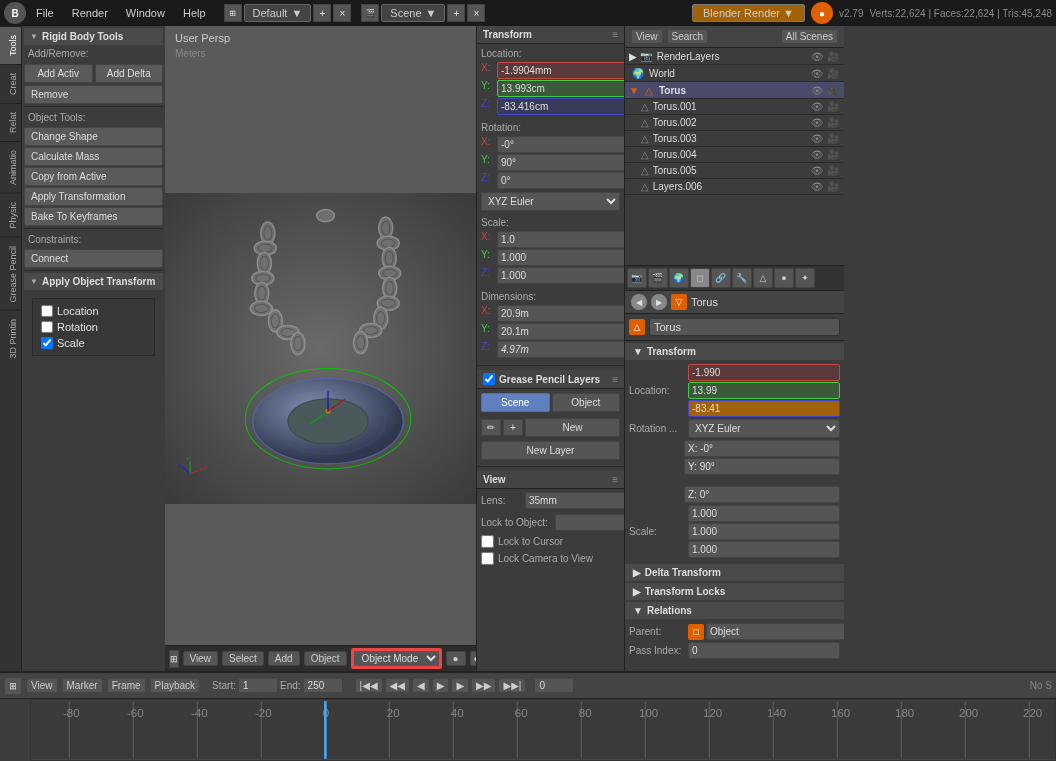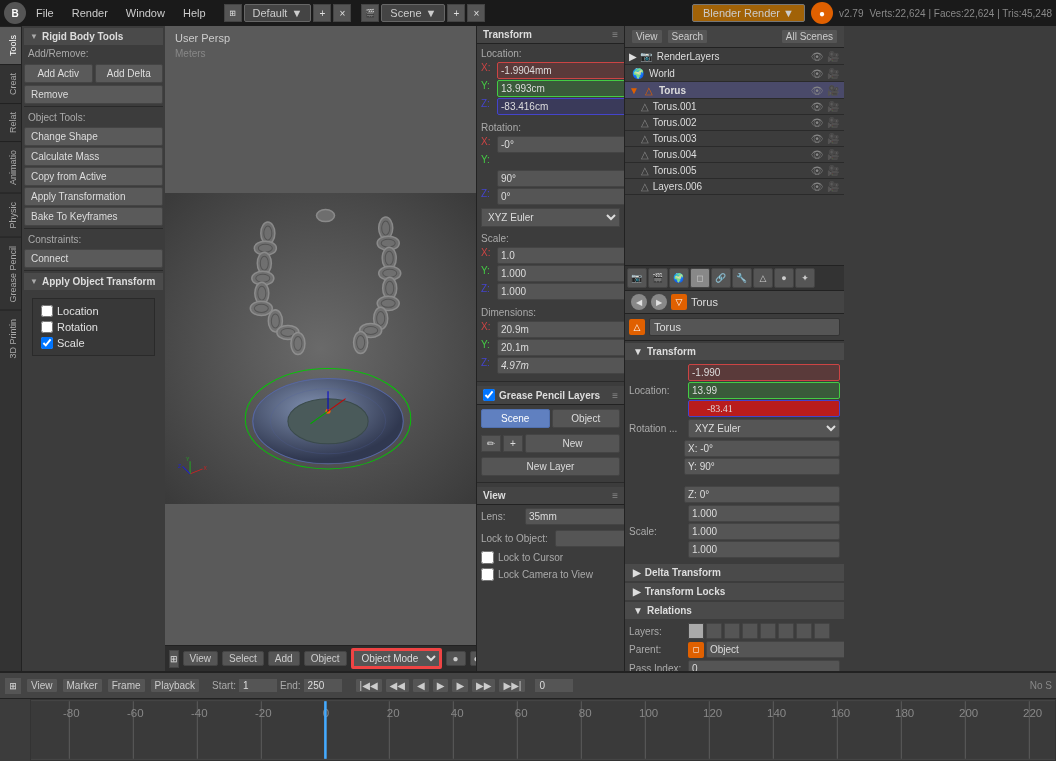--- a/index.html
+++ b/index.html
@@ -584,21 +584,21 @@
 
       <div style="padding:2px 4px;">
         <div style="color:#aaa;font-size:10px;padding:2px 0;">Rotation:</div>
         <div style="display:flex;gap:2px;margin:1px 0;">
           <span style="color:#c44;font-size:10px;min-width:14px;">X:</span>
           <input style="flex: 1 1 0%; background: rgb(85, 85, 85); border: 1px solid rgb(68, 68, 68); color: rgb(221, 221, 221); padding: 2px 3px; font-size: 10px; border-radius: 2px;" value="-0°">
 
         </div>
         <div style="display:flex;gap:2px;margin:1px 0;">
           <span style="color:#4c4;font-size:10px;min-width:14px;">Y:</span>
-          <input style="flex: 1 1 0%; background: rgb(85, 85, 85); border: 1px solid rgb(68, 68, 68); color: rgb(221, 221, 221); padding: 2px 3px; font-size: 10px; border-radius: 2px; margin-top: 16px;" value="90°">
+          <input style="flex: 1 1 0%; background: rgb(85, 85, 85); border: 1px solid rgb(68, 68, 68); color: rgb(221, 221, 221); padding: 2px 3px; font-size: 10px; border-radius: 2px;" value="90°">
 
         </div>
         <div style="display:flex;gap:2px;margin:1px 0;">
           <span style="color:#44c;font-size:10px;min-width:14px;">Z:</span>
           <input style="flex: 1 1 0%; background: rgb(85, 85, 85); border: 1px solid rgb(68, 68, 68); color: rgb(221, 221, 221); padding: 2px 3px; font-size: 10px; border-radius: 2px;" value="0°">
 
         </div>
         <select style="width:calc(100%);background:#555;border:1px solid #444;color:#ddd;padding:2px;font-size:10px;margin-top:2px;">
           <option>XYZ Euler</option>
         </select>
@@ -789,21 +789,21 @@
         <div class="prop-section-header">
           <span>▼</span>
           <span>Transform</span>
         </div>
         <div style="padding:2px 4px;">
           <div style="display:flex;align-items:center;gap:4px;margin:2px 0;">
             <span style="color:#aaa;font-size:10px;min-width:55px;">Location:</span>
             <div style="display:flex;flex-direction:column;flex:1;gap:1px;">
               <input style="background: rgb(90, 58, 58); border: 1px solid rgb(204, 68, 68); color: rgb(221, 221, 221); padding: 2px 3px; font-size: 10px; border-radius: 2px; width: 100%;" value="-1.990">
               <input style="background: rgb(58, 90, 58); border: 1px solid rgb(68, 204, 68); color: rgb(221, 221, 221); padding: 2px 3px; font-size: 10px; border-radius: 2px; width: 100%;" value="13.99">
-              <input style="background: #b91c1c; border: 1px solid rgb(68, 68, 204); color: rgb(221, 221, 221); padding: 2px 18px; font-size: 10px; border-radius: 2px; width: 100%; font-family: Liberation Serif, serif;" value="-83.41">
+              <input style="background: #a16207; border: 1px solid rgb(68, 68, 204); color: rgb(221, 221, 221); padding: 2px 3px; font-size: 10px; border-radius: 2px; width: 100%;" value="-83.41">
             </div>
           </div>
           <div style="display:flex;align-items:center;gap:4px;margin:2px 0;">
             <span style="color:#aaa;font-size:10px;min-width:55px;">Rotation ...</span>
             <select style="flex:1;background:#555;border:1px solid #444;color:#ddd;padding:2px;font-size:10px;border-radius:2px;">
               <option>XYZ Euler</option>
             </select>
           </div>
           <div style="display:flex;flex-direction:column;gap:1px;padding-left:55px;">
             <input style="background: rgb(85, 85, 85); border: 1px solid rgb(68, 68, 68); color: rgb(221, 221, 221); padding: 2px 3px; font-size: 10px; border-radius: 2px;" value="X: -0°">
@@ -828,33 +828,20 @@
         <div class="prop-section-header">
           <span>▶</span>
           <span>Transform Locks</span>
         </div>
 
         <div class="prop-section-header">
           <span>▼</span>
           <span>Relations</span>
         </div>
         <div style="padding:2px 4px;">
-          <div style="display:flex;align-items:center;gap:4px;margin:2px 0;">
-            <span style="color:#aaa;font-size:10px;min-width:55px;">Layers:</span>
-            <div style="display:flex;gap:2px;">
-              <div class="layer-btn active"></div>
-              <div class="layer-btn"></div>
-              <div class="layer-btn"></div>
-              <div class="layer-btn"></div>
-              <div class="layer-btn"></div>
-              <div class="layer-btn"></div>
-              <div class="layer-btn"></div>
-              <div class="layer-btn"></div>
-            </div>
-          </div>
           <div style="display:flex;align-items:center;gap:4px;margin:2px 0;">
             <span style="color:#aaa;font-size:10px;min-width:55px;">Parent:</span>
             <div style="display:flex;align-items:center;gap:2px;flex:1;">
               <div style="width:16px;height:16px;background:#e06000;border-radius:2px;display:flex;align-items:center;justify-content:center;font-size:8px;color:#fff;">◻</div>
               <input style="flex: 1 1 0%; background: rgb(85, 85, 85); border: 1px solid rgb(68, 68, 68); color: rgb(221, 221, 221); padding: 2px 3px; font-size: 10px; border-radius: 2px;" value="Object">
 
             </div>
           </div>
           <div style="display:flex;align-items:center;gap:4px;margin:2px 0;">
             <span style="color:#aaa;font-size:10px;min-width:55px;">Pass Index:</span>

